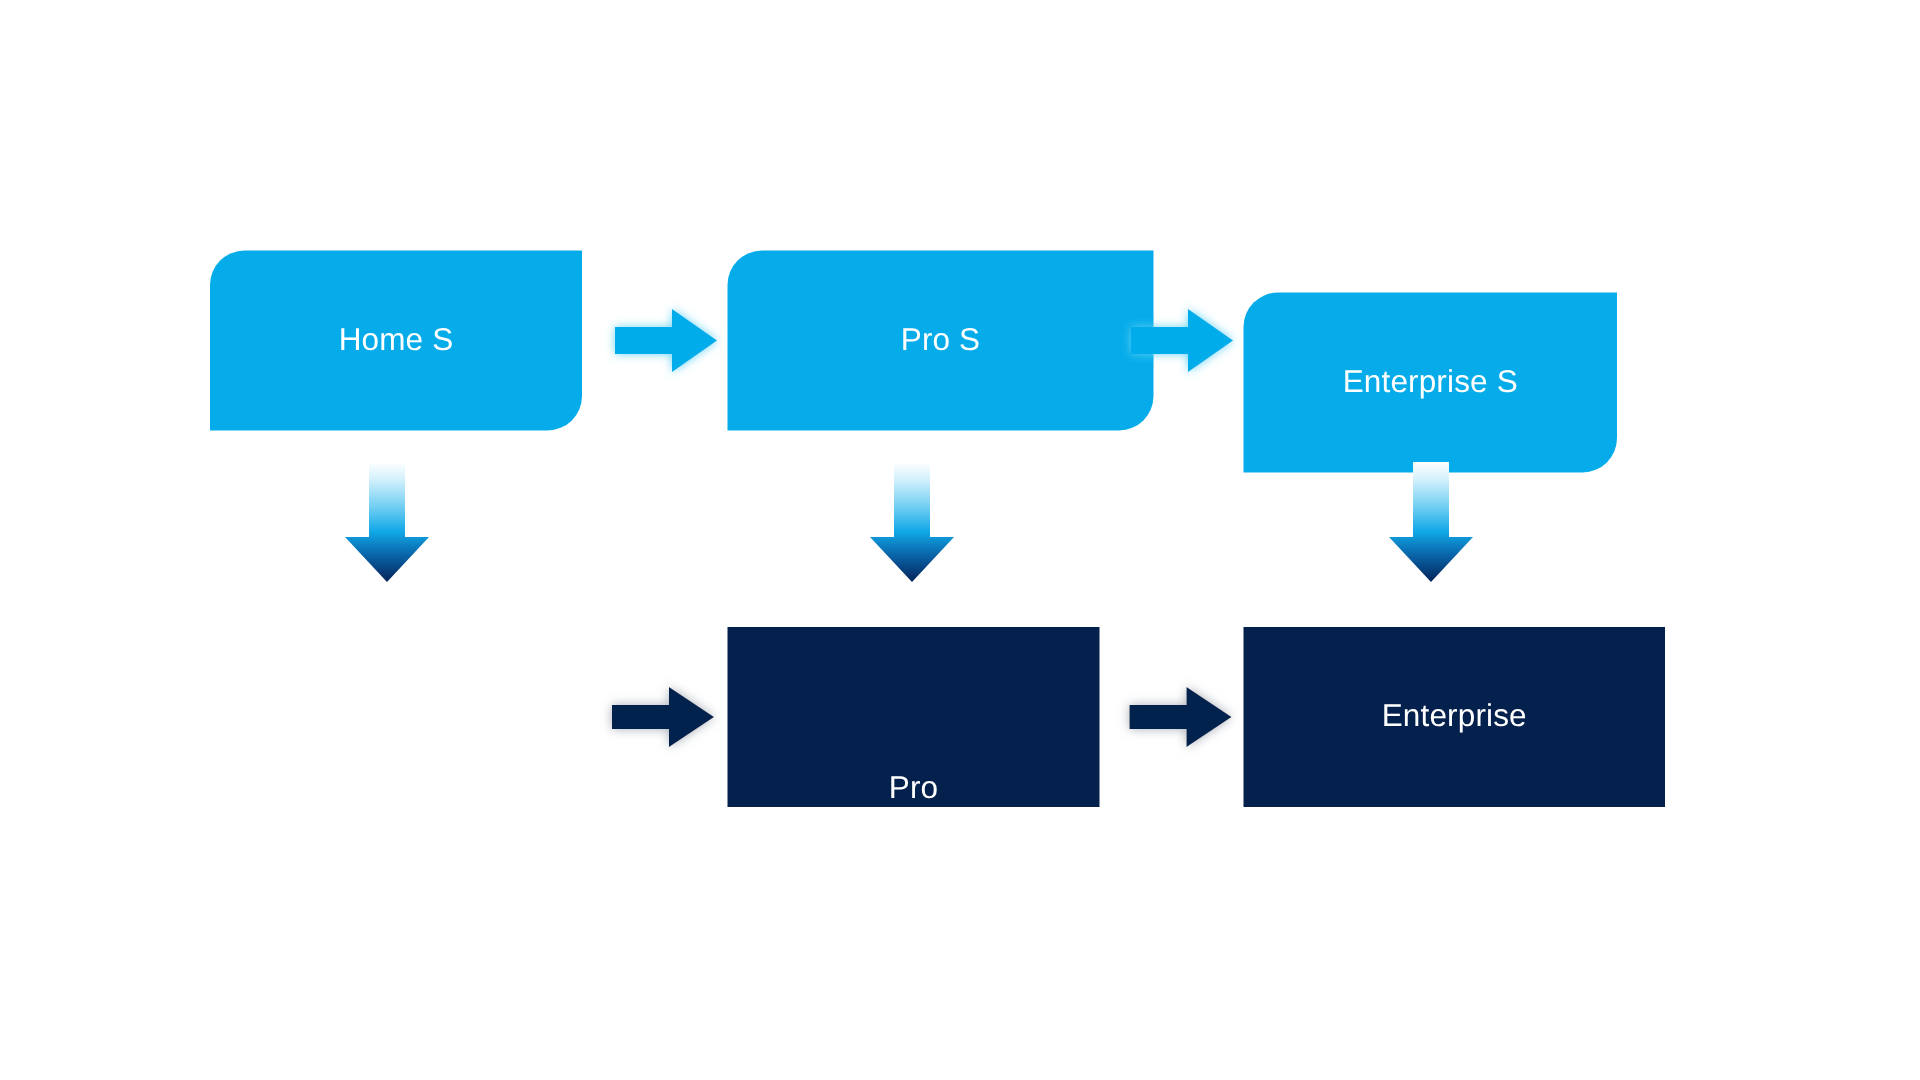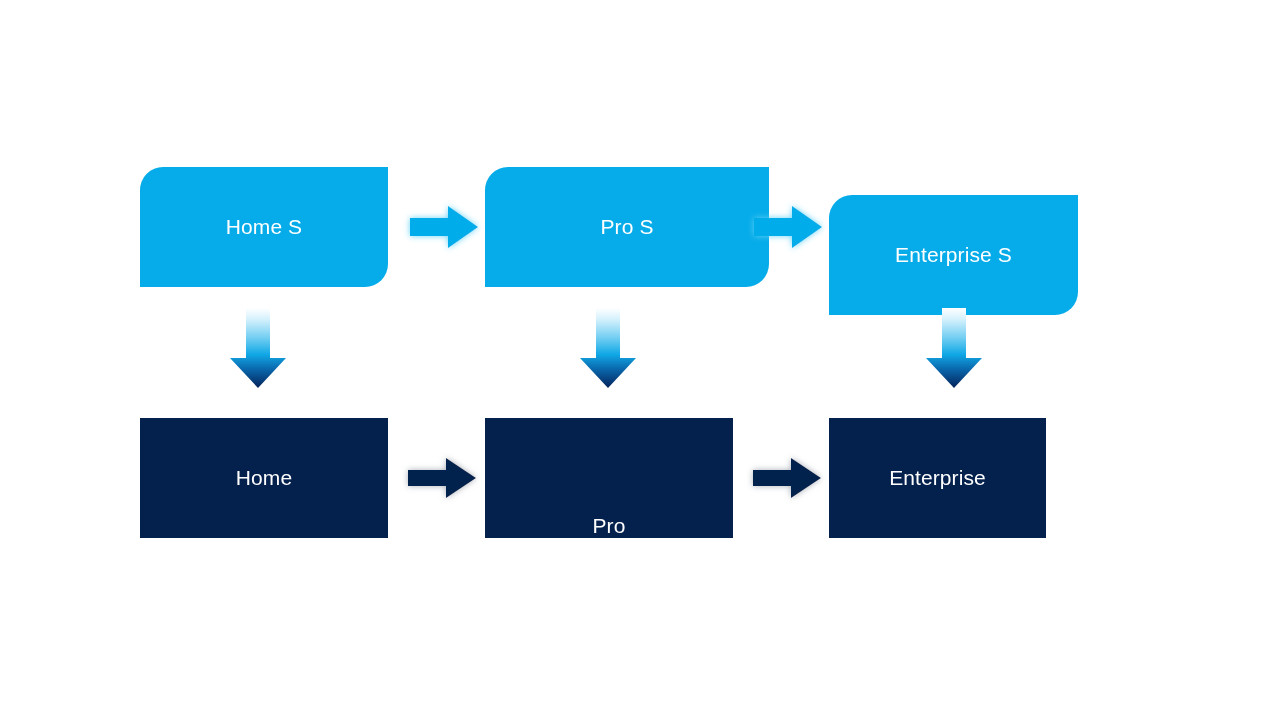--- a/index.html
+++ b/index.html
@@ -147,29 +147,26 @@
           <stop offset="38%" stop-color="#6fcdf2"></stop>
           <stop offset="58%" stop-color="#10a8e6"></stop>
           <stop offset="76%" stop-color="#0a69ae"></stop>
           <stop offset="100%" stop-color="#042259"></stop>
         </linearGradient>
       </defs>
       <path d="M 18,0 L 42,0 L 42,50 L 58,50 L 30,80 L 2,50 L 18,50 Z" fill="url(#gradDownC)"></path>
     </svg>
   </div>
 
-  <div class="node tier-base" style="left:140px; top:418px; width:248px; height:120px;">
-    <span class="node-label">Home</span>
-  </div>
 
   <div class="node tier-base" style="left:485px; top:418px; width:248px; height:120px;align-items:flex-end;">
     <span class="node-label">Pro</span>
   </div>
 
-  <div class="node tier-base" style="left:829px; top:418px; width:217px; height:120px;">
+  <div class="node tier-base" style="left:829px; top:418px; width:281px; height:120px;">
     <span class="node-label">Enterprise</span>
   </div>
 
   <div class="arrow" style="left:405px; top:454px; width:74px; height:48px;">
     <svg width="74" height="48" viewBox="0 0 74 48" aria-hidden="true">
       <defs>
         <filter id="navyGlowA" x="-45%" y="-45%" width="190%" height="190%">
           <feDropShadow dx="0" dy="0" stdDeviation="3.4" flood-color="#9aa0ab" flood-opacity="0.85"></feDropShadow>
         </filter>
       </defs>

